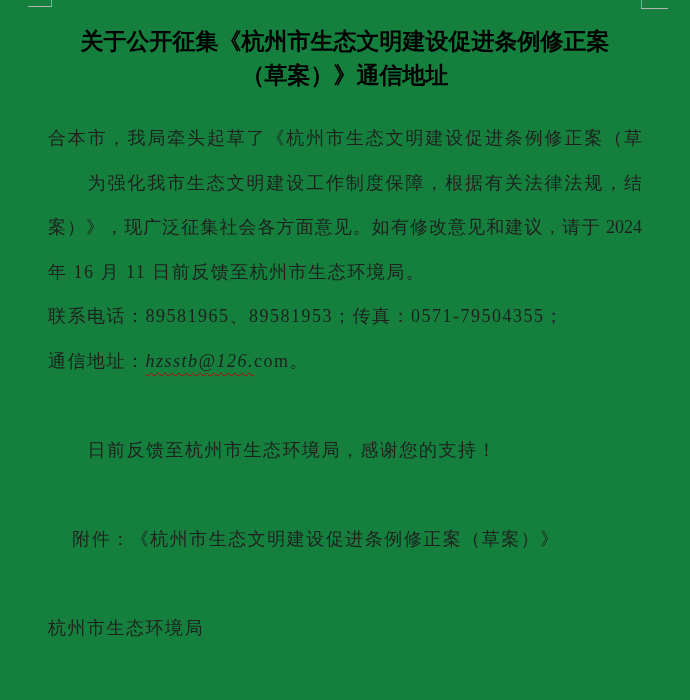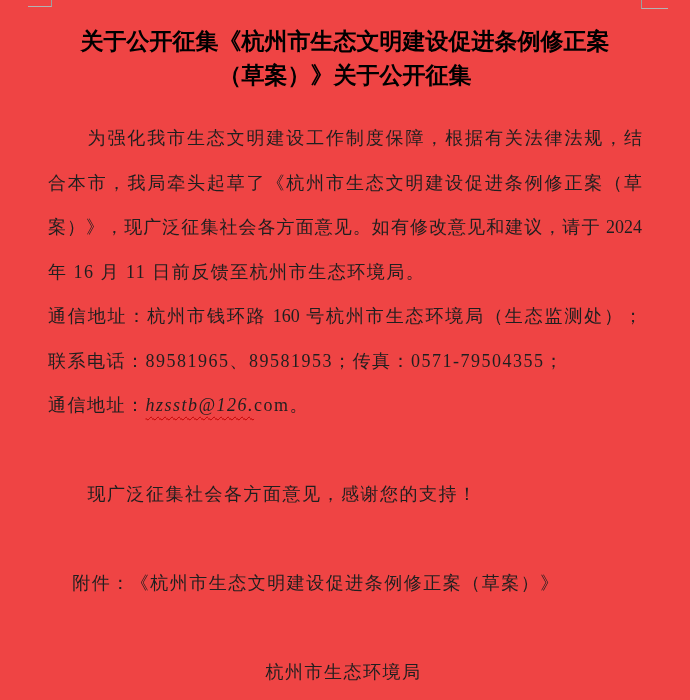--- a/index.html
+++ b/index.html
@@ -1,20 +1,20 @@
 <!DOCTYPE html>
 <html><head>
 <meta charset="utf-8">
 <style>
   html, body { margin: 0; padding: 0; background: #ffffff; }
   .page {
     position: relative;
     width: 690px;
     height: 700px;
-    background: #ef4444;
+    background: #15803d;
     overflow: hidden;
     font-family: "Liberation Serif", "DejaVu Serif", serif;
     color: #1f1f1f;
   }
   
   .crop-mark { position: absolute; top: 0; }
   .crop-left {
     left: 28px; width: 23px; height: 6px;
     border-bottom: 1px solid #b3b3b3;
     border-right: 1px solid #9e9e9e;
@@ -51,57 +51,56 @@
     letter-spacing: 1.5px;
     white-space: pre-wrap;
   }
   .line.justify {
     letter-spacing: 0;
     text-align: justify;
     text-align-last: justify;
   }
   .indent2 { text-indent: 2.2em; }
   .indent1 { text-indent: 1.35em; font-family: Liberation Serif, serif; }
-  .sig { text-align: center; padding-right: 3px; }
+  .sig { text-align: left; padding-right: 3px; }
   .wavy {
     text-decoration: underline;
     text-decoration-style: wavy;
     text-decoration-color: #c00000;
     text-decoration-thickness: 1px;
     text-underline-offset: 5px;
     font-style: italic;
   }
 </style>
 </head>
 <body>
 
 <div class="page">
   <div class="crop-mark crop-left"></div>
   <div class="crop-mark crop-right"></div>
 
   <div class="content">
     <h1 class="title">
       <span class="tline">关于公开征集《杭州市生态文明建设促进条例修正案</span>
-      <span class="tline">（草案）》关于公开征集</span>
+      <span class="tline">（草案）》通信地址</span>
     </h1>
 
     <div class="body-text">
+      <div class="line justify">合本市，我局牵头起草了《杭州市生态文明建设促进条例修正案（草</div>
       <div class="line justify indent2">为强化我市生态文明建设工作制度保障，根据有关法律法规，结</div>
-      <div class="line justify">合本市，我局牵头起草了《杭州市生态文明建设促进条例修正案（草</div>
       <div class="line justify">案）》，现广泛征集社会各方面意见。如有修改意见和建议，请于 2024</div>
       <div class="line">年 16 月 11 日前反馈至杭州市生态环境局。</div>
 
-      <div class="line justify">通信地址：杭州市钱环路 160 号杭州市生态环境局（生态监测处）；</div>
       <div class="line">联系电话：89581965、89581953；传真：0571-79504355；</div>
 
       <div class="line"><span>通信地址：</span><span class="wavy">hzsstb@126.</span><span>com</span><span>。</span></div>
 
       <div class="line"></div>
 
-      <div class="line indent2">现广泛征集社会各方面意见，感谢您的支持！</div>
+      <div class="line indent2">日前反馈至杭州市生态环境局，感谢您的支持！</div>
 
       <div class="line"></div>
 
       <div class="line indent1">附件：《杭州市生态文明建设促进条例修正案（草案）》</div>
 
       <div class="line"></div>
 
       <div class="line sig">杭州市生态环境局</div>
     </div>
   </div>

